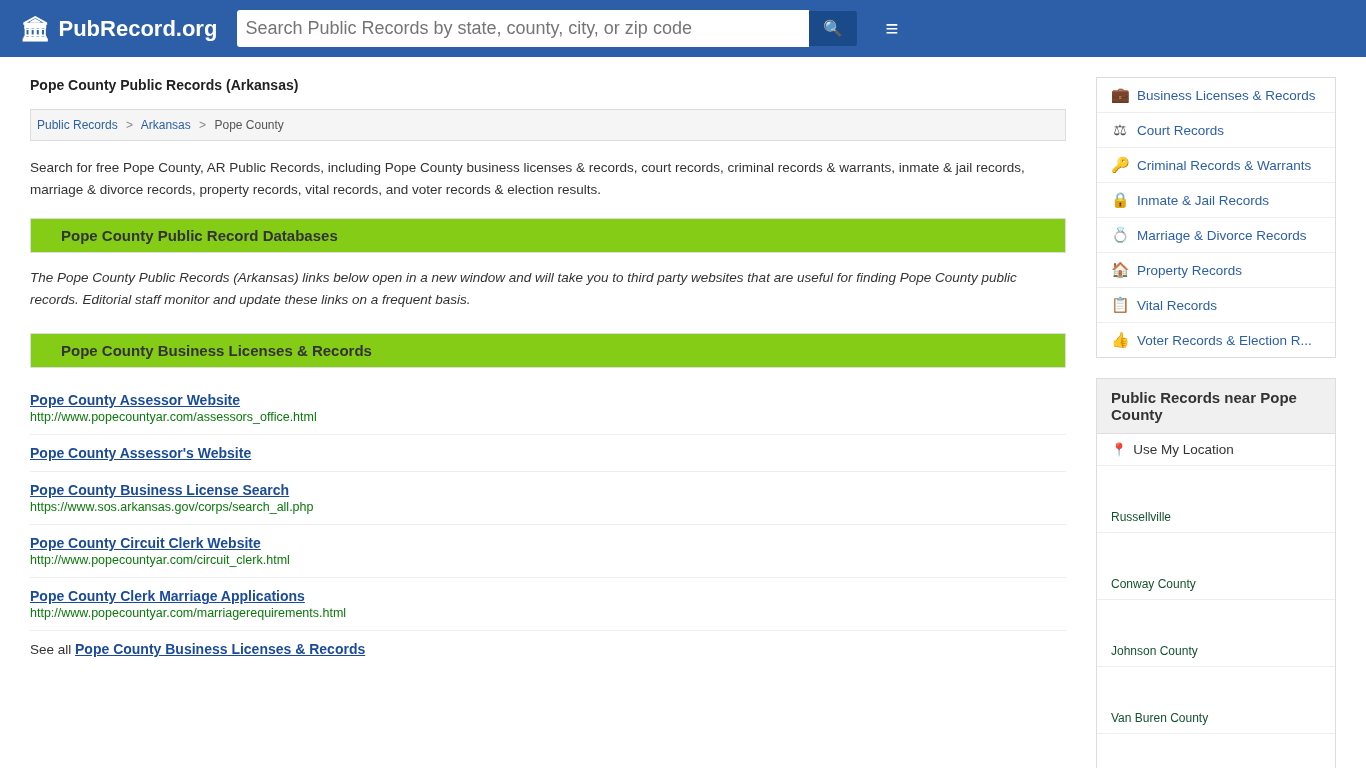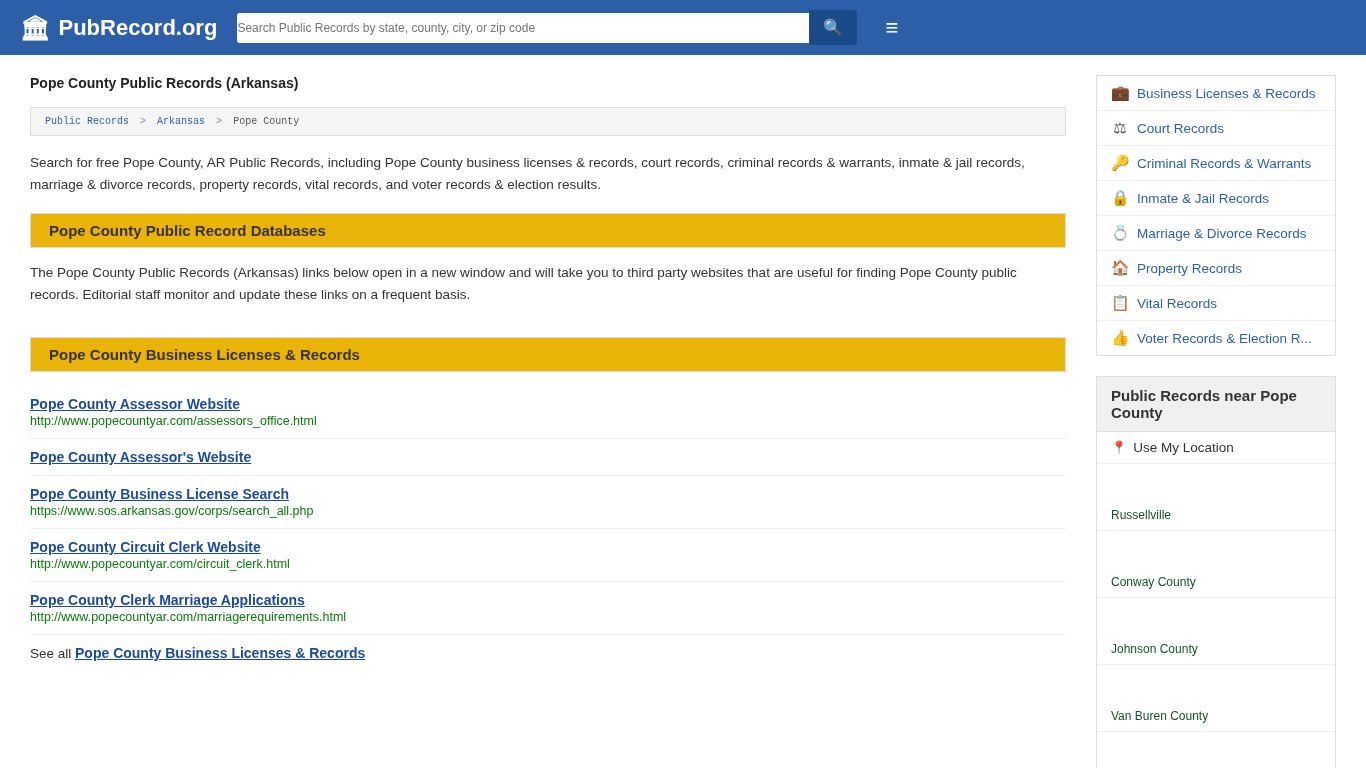--- a/index.html
+++ b/index.html
@@ -26,22 +26,22 @@
       font-size: 24px;
     }
     #search-container {
       flex: 1;
       display: flex;
       align-items: center;
       max-width: 620px;
     }
     #search-input {
       flex: 1;
-      padding: 8px 0;
-      font-size: 12px;
+      padding: 8px 8px;
+      font-size: 18px;
       border: none;
       outline: none;
       border-radius: 3px 0 0 3px;
     }
     #search-button {
       background: #1a4a8a;
       border: none;
       padding: 8px 14px;
       cursor: pointer;
       color: #fff;
@@ -79,25 +79,24 @@
       font-size: 14px;
       font-weight: bold;
       color: #222;
       margin-bottom: 16px;
     }
 
     
     #breadcrumb {
       background: #f5f5f5;
       border: 1px solid #ddd;
-      padding: 8px 14px;
+      padding: 8px 6px;
       margin-bottom: 16px;
-      font-size: 10px;
+      font-size: 12px;
       color: #555;
-      font-family: Liberation Mono, monospace;
     }
     .breadcrumb-link {
       color: #2c5fa8;
       cursor: pointer;
       text-decoration: none;
     }
     .breadcrumb-sep {
       margin: 0 5px;
       color: #888;
     }
@@ -105,35 +104,36 @@
     
     #description {
       font-size: 13.5px;
       line-height: 1.6;
       color: #333;
       margin-bottom: 18px;
     }
 
     
     .section-header {
-      background: #eab308;
+      background: #84cc16;
       border: 1px solid #ddd;
-      padding: 8px 18px;
+      padding: 8px 30px;
       font-size: 15px;
       font-weight: bold;
       color: #333;
       margin-bottom: 14px;
     }
 
     
     #db-description {
       font-size: 13.5px;
       line-height: 1.6;
       color: #333;
-      margin-bottom: 32px;
+      margin-bottom: 23px;
+      font-style: italic;
     }
 
     
     .record-entry {
       border-bottom: 1px solid #eee;
       padding: 10px 0;
     }
     .record-title {
       font-size: 14px;
       font-weight: bold;

